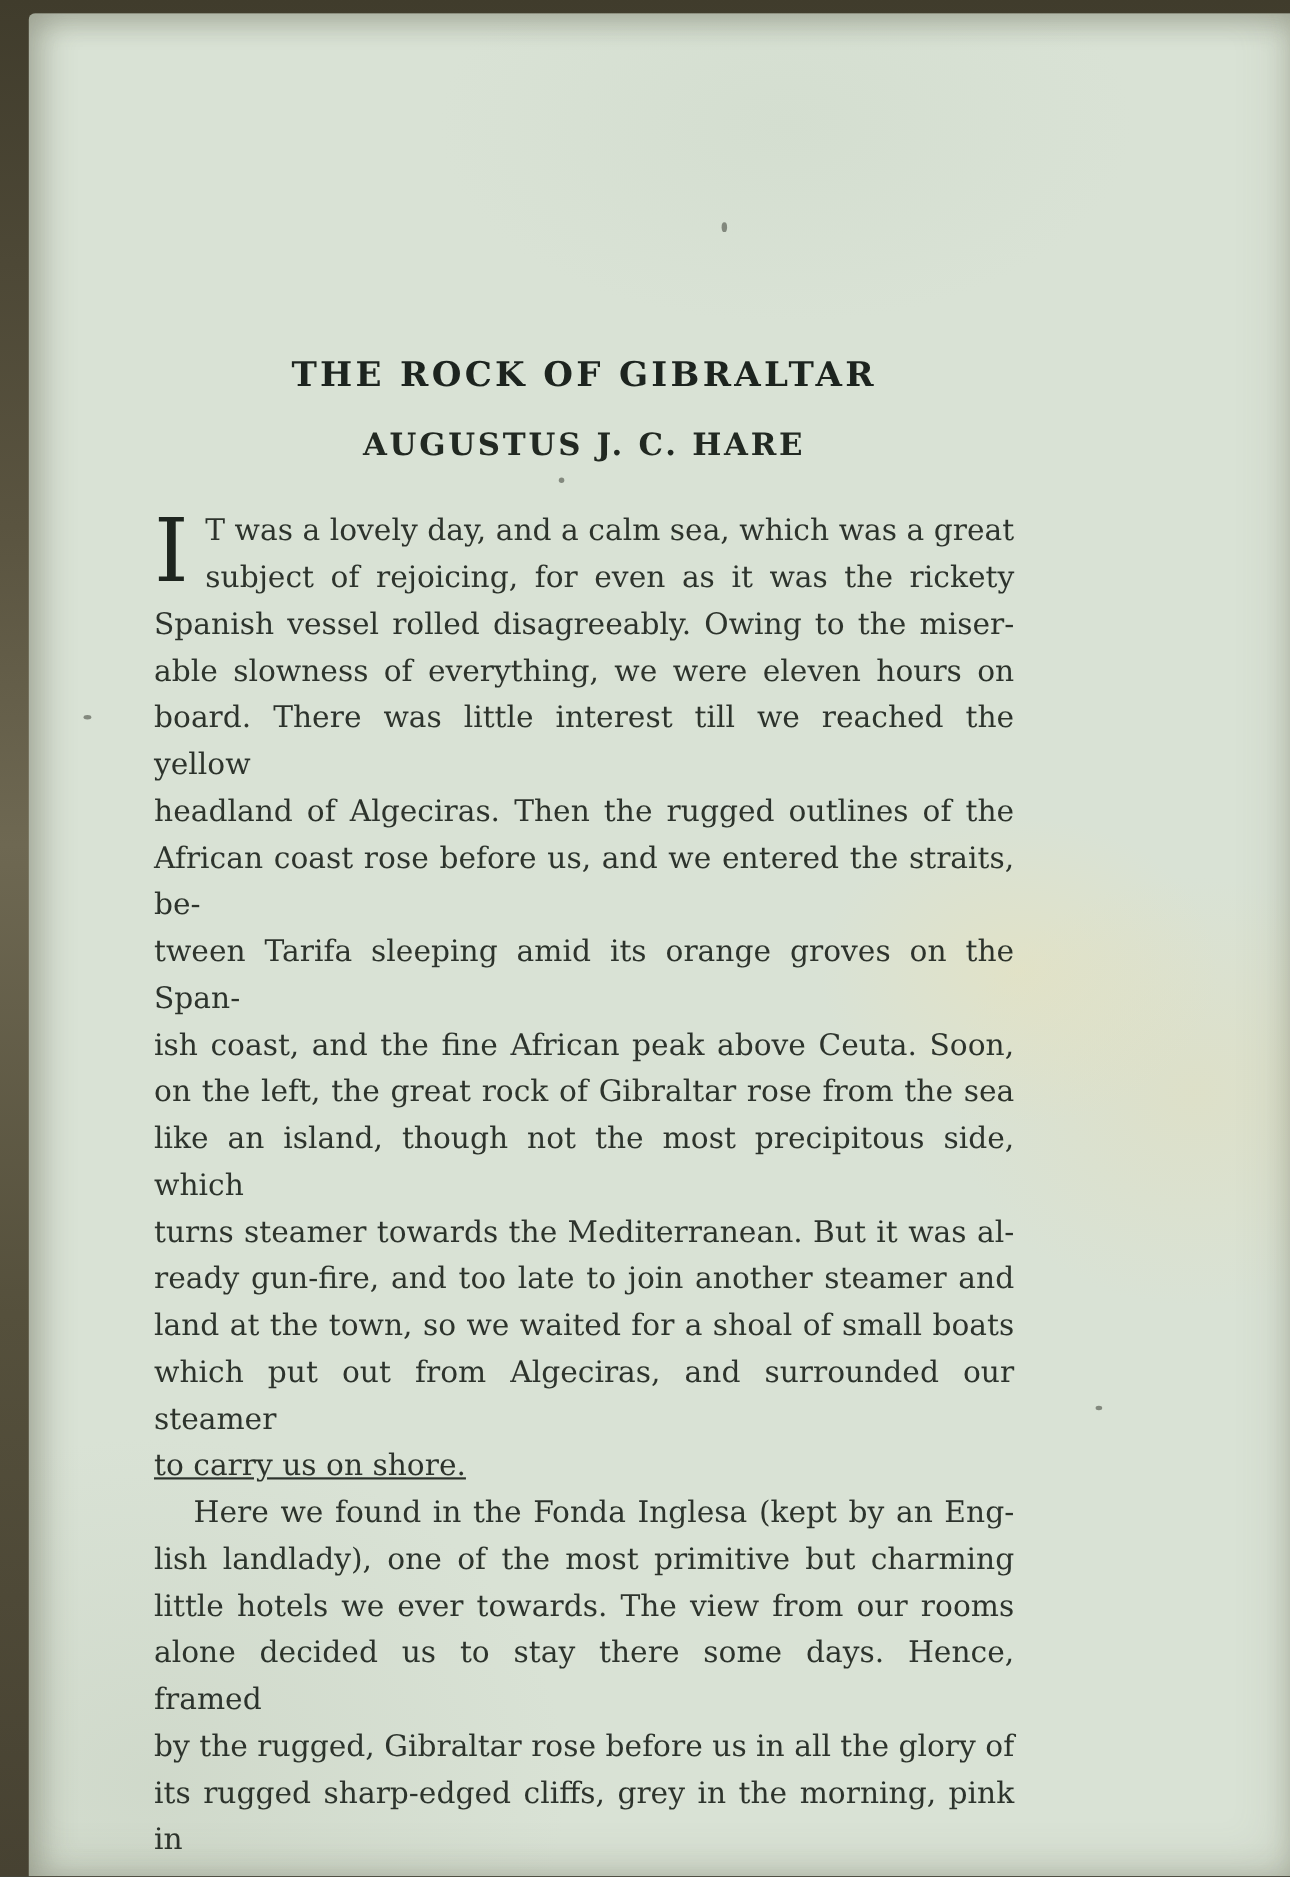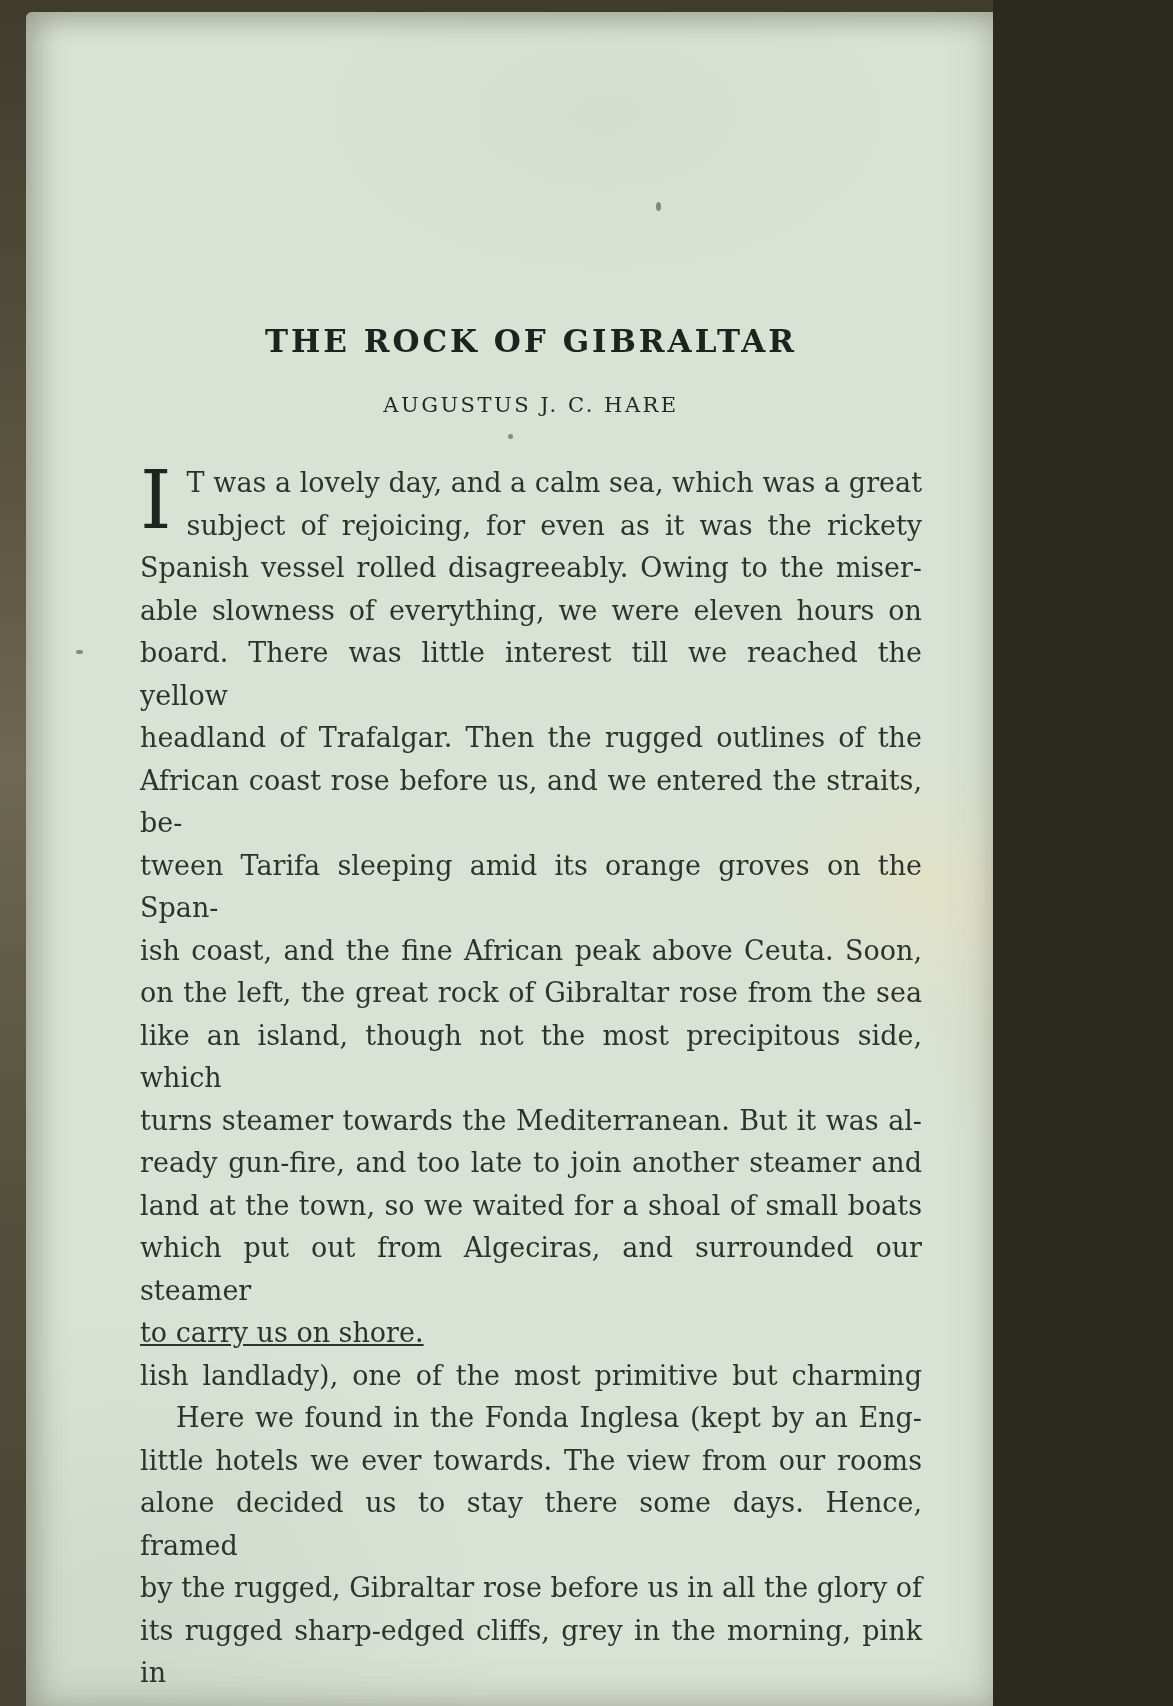--- a/index.html
+++ b/index.html
@@ -7,21 +7,21 @@
     --ink: #242b25;
     --edge: #4b4636;
   }
   html, body {
     margin: 0;
     padding: 0;
     background: #2c2a20;
   }
   .photo {
     position: relative;
-    width: 993px;
+    width: 1173px;
     height: 1706px;
     overflow: hidden;
     background: linear-gradient(180deg, #403c2c 0%, #5a5440 28%, #6e6852 45%, #55503c 70%, #474232 100%);
     font-family: "DejaVu Serif", "Liberation Serif", serif;
   }
   .paper {
     position: absolute;
     left: 26px;
     top: 12px;
     right: 0;
@@ -59,23 +59,23 @@
     text-align: center;
     font-size: 31px;
     line-height: 38px;
     font-weight: bold;
     letter-spacing: 3px;
     color: #1d241f;
   }
   .author {
     margin: 32px 0 0 0;
     text-align: center;
-    font-size: 21px;
+    font-size: 28px;
     line-height: 26px;
-    font-weight: normal;
+    font-weight: bold;
     letter-spacing: 2.5px;
     color: #222922;
   }
   .body-text {
     margin-top: 44px;
     font-size: 27px;
     line-height: 42.5px;
     color: rgba(31, 38, 31, 0.93);
   }
   .para { margin: 0; }
@@ -117,36 +117,36 @@
     <h2 class="author">AUGUSTUS J. C. HARE</h2>
 
     <div class="body-text">
       <div class="para">
         <span class="dropcap">I</span>
         <div class="line">T was a lovely day, and a calm sea, which was a great</div>
         <div class="line">subject of rejoicing, for even as it was the rickety</div>
         <div class="line">Spanish vessel rolled disagreeably.  Owing to the miser-</div>
         <div class="line">able slowness of everything, we were eleven hours on</div>
         <div class="line">board.  There was little interest till we reached the yellow</div>
-        <div class="line">headland of Trafalgar.  Then the rugged outlines of the</div>
+        <div class="line">headland of Algeciras.  Then the rugged outlines of the</div>
         <div class="line">African coast rose before us, and we entered the straits, be-</div>
         <div class="line">tween Tarifa sleeping amid its orange groves on the Span-</div>
         <div class="line">ish coast, and the fine African peak above Ceuta.  Soon,</div>
         <div class="line">on the left, the great rock of Gibraltar rose from the sea</div>
         <div class="line">like an island, though not the most precipitous side, which</div>
         <div class="line">turns steamer towards the Mediterranean.  But it was al-</div>
         <div class="line">ready gun-fire, and too late to join another steamer and</div>
         <div class="line">land at the town, so we waited for a shoal of small boats</div>
         <div class="line">which put out from Algeciras, and surrounded our steamer</div>
         <div class="line last">to carry us on shore.</div>
       </div>
 
       <div class="para">
+        <div class="line indent">Here we found in the Fonda Inglesa (kept by an Eng-</div>
         <div class="line">lish landlady), one of the most primitive but charming</div>
-        <div class="line indent">Here we found in the Fonda Inglesa (kept by an Eng-</div>
         <div class="line">little hotels we ever towards.  The view from our rooms</div>
         <div class="line">alone decided us to stay there some days.  Hence, framed</div>
         <div class="line">by the rugged, Gibraltar rose before us in all the glory of</div>
         <div class="line">its rugged sharp-edged cliffs, grey in the morning, pink in</div>
       </div>
     </div>
   </div>
 </div>
 
 </body></html>

